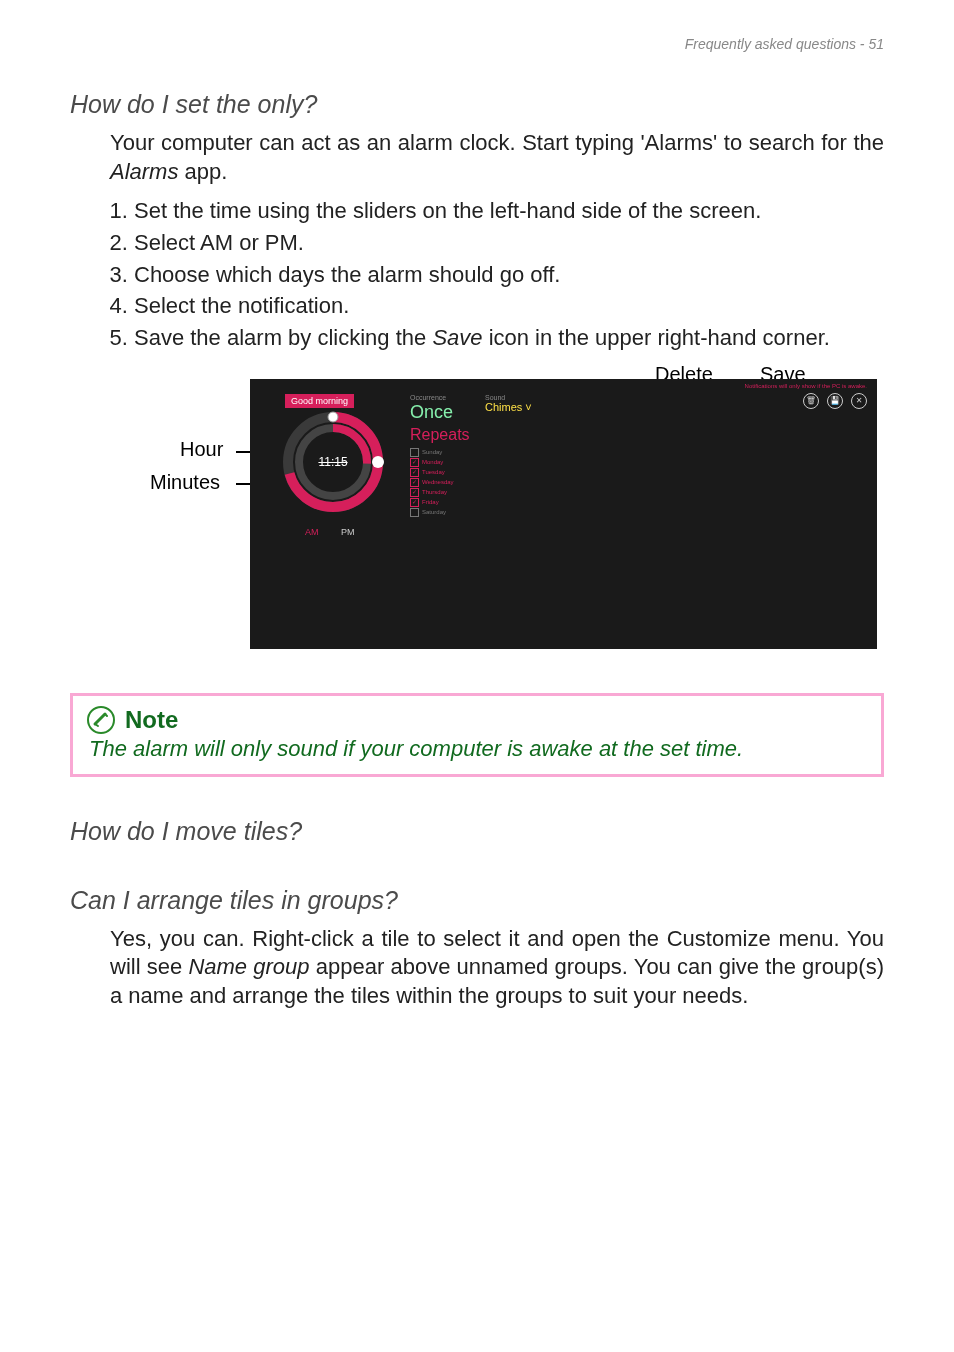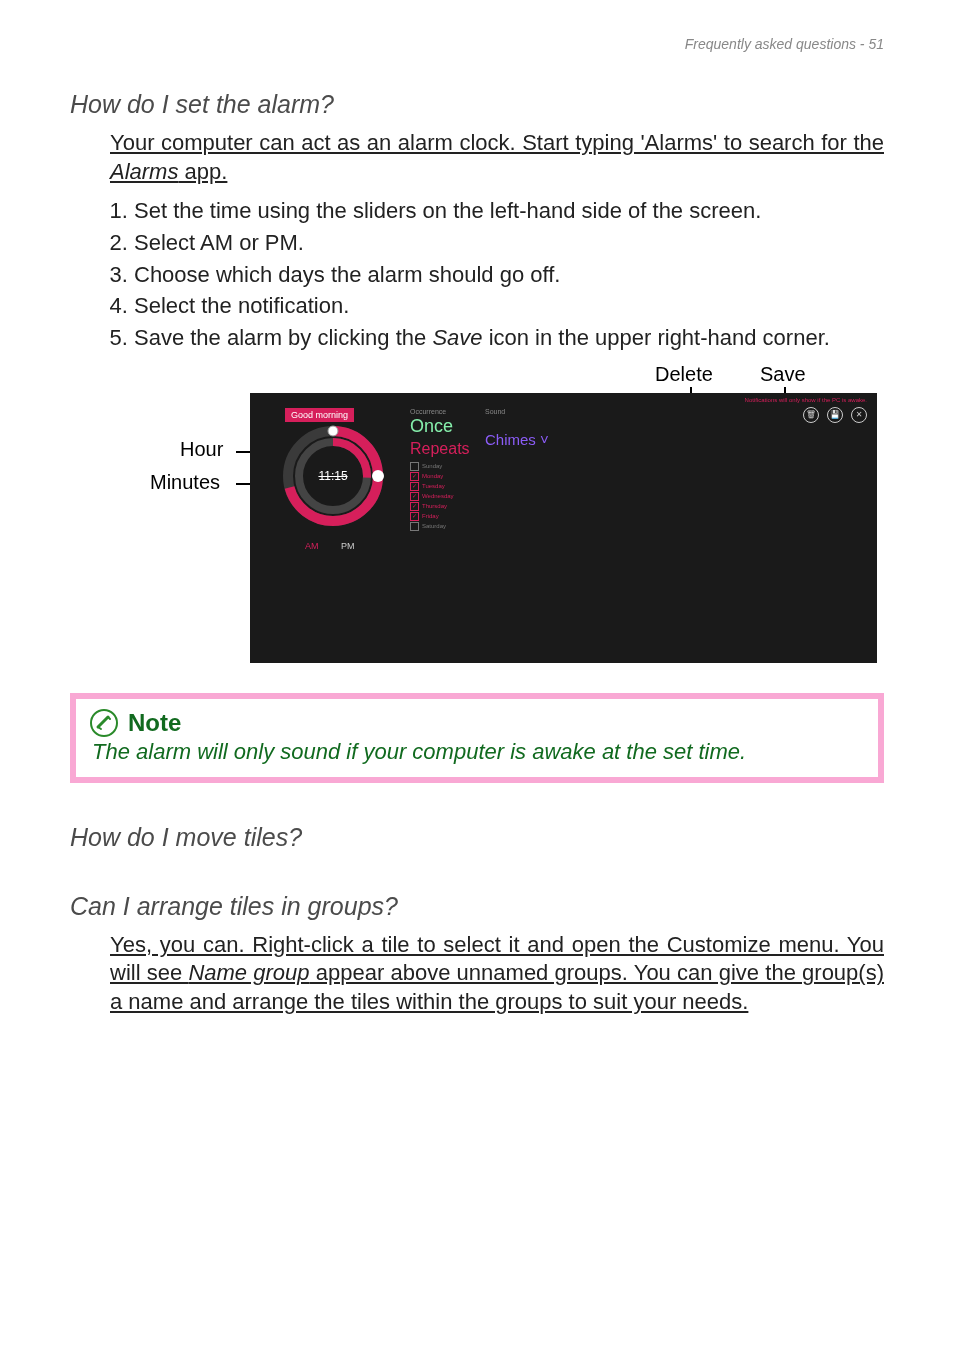--- a/index.html
+++ b/index.html
@@ -30,21 +30,20 @@
     font-weight: 400;
     color: #4b4b4b;
     font-size: 25px;
     margin: 40px 0 10px 0;
   }
   .body-text {
     font-size: 22px;
     line-height: 1.3;
     margin: 6px 0 10px 40px;
     text-align: justify;
-    text-decoration: underline;
   }
   ol.steps {
     margin: 4px 0 10px 40px;
     padding-left: 24px;
     font-size: 22px;
     line-height: 1.35;
   }
   ol.steps li {
     margin: 2px 0;
     text-align: justify;
@@ -59,21 +58,21 @@
     margin: 6px 0 14px 40px;
   }
   .lbl {
     position: absolute;
     font-size: 20px;
     color: #000;
   }
   .alarm-screen {
     position: absolute;
     left: 140px;
-    top: 30px;
+    top: 16px;
     width: 627px;
     height: 270px;
     background: #1a1a1a;
     color: #d0d0d0;
     font-size: 8px;
     overflow: hidden;
   }
   .good {
     position: absolute;
     left: 35px;
@@ -121,21 +120,21 @@
     display:inline-flex; align-items:center; justify-content:center;
     font-size:6px; line-height:1; color:#d61f5b;
   }
   .cb.off { border-color:#777; color:transparent; }
   .col-sound {
     position: absolute;
     left: 235px; top: 15px;
     font-size: 8px; color: #aaa;
   }
   .col-sound .hdr { font-size: 7px; color: #888; }
-  .col-sound .val { font-size: 15px; color: #8b5cf6; margin-top: 16px; }
+  .col-sound .val { font-size: 11px; color: #fde047; margin-top: 0; }
   .top-note {
     position: absolute;
     right: 10px; top: 4px;
     font-size: 6px; color: #d61f5b;
   }
   .top-icons {
     position: absolute;
     right: 10px; top: 14px;
     display: flex; gap: 8px;
   }
@@ -146,21 +145,21 @@
   }
 
   
   .line {
     position: absolute;
     background: #000;
   }
 
   
   .note-box {
-    border: 6px solid #f9a8d4;
+    border: 3px solid #f9a8d4;
     margin: 20px 0 12px 0;
     padding: 10px 16px 12px 14px;
   }
   .note-head {
     display: flex; align-items: center; gap: 10px;
     color: #116a1f;
     font-size: 24px;
     font-weight: 700;
     margin-bottom: 2px;
   }
@@ -172,21 +171,21 @@
     margin-left: 2px;
   }
 </style>
 </head>
 <body>
 
 <div class="page">
 
   <div class="running-head">Frequently asked questions - 51</div>
 
-  <h2 class="section">How do I set the alarm?</h2>
+  <h2 class="section">How do I set the only?</h2>
 
   <p class="body-text">
     <span>Your computer can act as an alarm clock. Start typing 'Alarms' to search for the </span><span class="em">Alarms</span><span> app.</span>
   </p>
 
   <ol class="steps">
     <li>Set the time using the sliders on the left-hand side of the screen.</li>
     <li>Select AM or PM.</li>
     <li>Choose which days the alarm should go off.</li>
     <li>Select the notification.</li>

